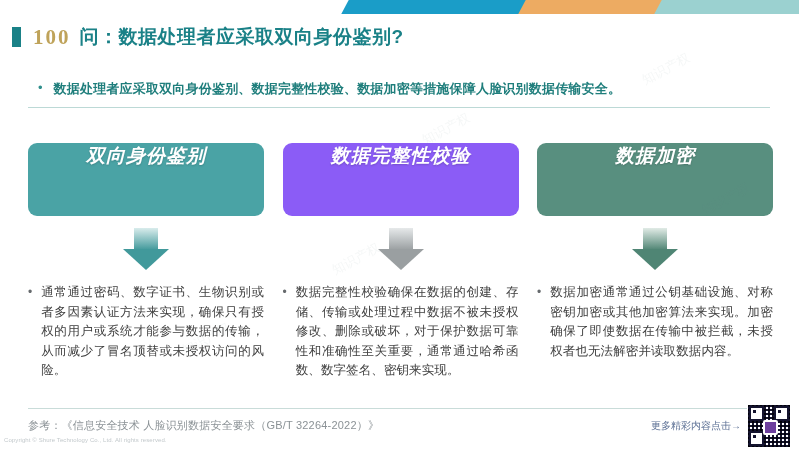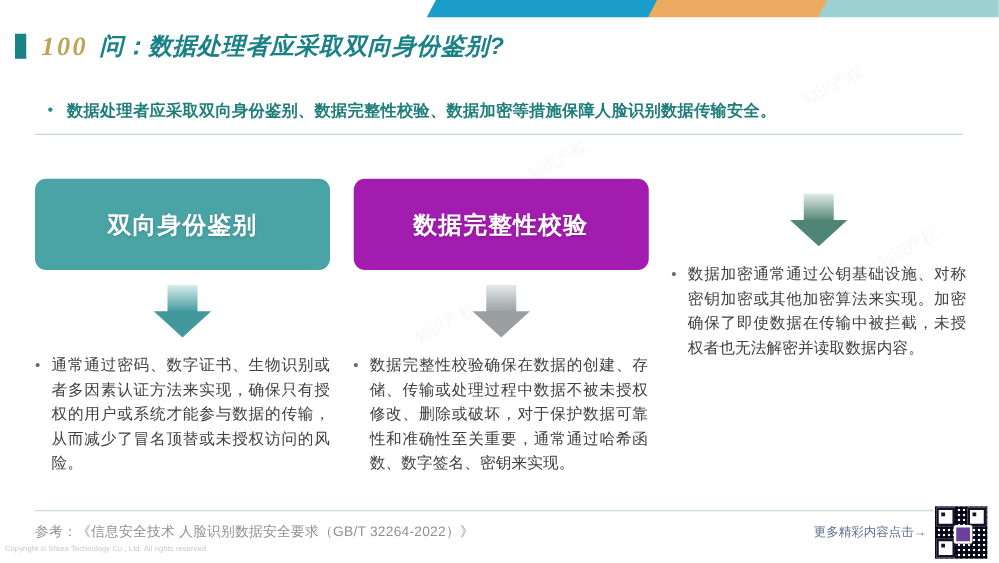--- a/index.html
+++ b/index.html
@@ -35,21 +35,20 @@
   #banner-teal  { left: 658px; width: 180px; background: #9bd1d0; }
 
   
   #title-row {
     position: absolute;
     top: 22px;
     left: 12px;
     display: flex;
     align-items: center;
     height: 30px;
-    font-style: italic;
   }
   #title-bullet {
     width: 9px;
     height: 20px;
     background: #1a8187;
     margin-right: 12px;
     flex: none;
   }
   #title-number {
     font-size: 21px;
@@ -112,23 +111,24 @@
     width: 236px;
     display: flex;
     flex-direction: column;
     align-items: center;
   }
   .col-header {
     width: 100%;
     height: 73px;
     border-radius: 9px;
     display: flex;
-    align-items: center;
+    align-items: flex-start;
     justify-content: center;
     box-sizing: border-box;
+    font-style: italic;
   }
   .col-header-label {
     color: #ffffff;
     font-size: 19px;
     font-weight: bold;
     letter-spacing: 1px;
     text-shadow: 0 1px 2px rgba(0,0,0,0.18);
   }
 
   
@@ -293,34 +293,37 @@
       <div class="arrow-shaft" id="shaft0" style="background: linear-gradient(rgb(217, 236, 236), rgb(65, 153, 155));"></div>
       <div class="arrow-head" id="head0" style="border-top: 21px solid rgb(65, 153, 155);"></div>
     </div>
     <div class="col-body">
       <span class="body-dot">•</span>
       <span class="body-text">通常通过密码、数字证书、生物识别或者多因素认证方法来实现，确保只有授权的用户或系统才能参与数据的传输，从而减少了冒名顶替或未授权访问的风险。</span>
     </div>
   </div>
 
   <div class="column">
-    <div class="col-header" id="hdr1" style="background: #a21caf;">
+    <div class="col-header" id="hdr1" style="background: #8b5cf6;">
       <span class="col-header-label">数据完整性校验</span>
     </div>
     <div class="arrow-wrap">
       <div class="arrow-shaft" id="shaft1" style="background: linear-gradient(rgb(230, 233, 234), rgb(154, 159, 161));"></div>
       <div class="arrow-head" id="head1" style="border-top: 21px solid rgb(154, 159, 161);"></div>
     </div>
     <div class="col-body">
       <span class="body-dot">•</span>
       <span class="body-text">数据完整性校验确保在数据的创建、存储、传输或处理过程中数据不被未授权修改、删除或破坏，对于保护数据可靠性和准确性至关重要，通常通过哈希函数、数字签名、密钥来实现。</span>
     </div>
   </div>
 
   <div class="column">
+    <div class="col-header" id="hdr2" style="background: rgb(88, 143, 127);">
+      <span class="col-header-label">数据加密</span>
+    </div>
     <div class="arrow-wrap">
       <div class="arrow-shaft" id="shaft2" style="background: linear-gradient(rgb(225, 235, 230), rgb(79, 133, 116));"></div>
       <div class="arrow-head" id="head2" style="border-top: 21px solid rgb(79, 133, 116);"></div>
     </div>
     <div class="col-body">
       <span class="body-dot">•</span>
       <span class="body-text">数据加密通常通过公钥基础设施、对称密钥加密或其他加密算法来实现。加密确保了即使数据在传输中被拦截，未授权者也无法解密并读取数据内容。</span>
     </div>
   </div>
 

